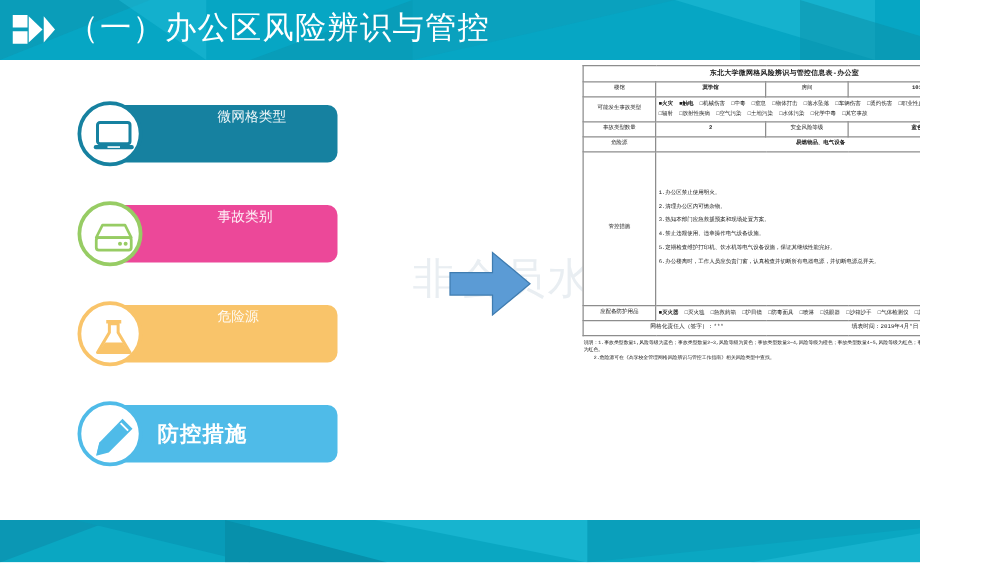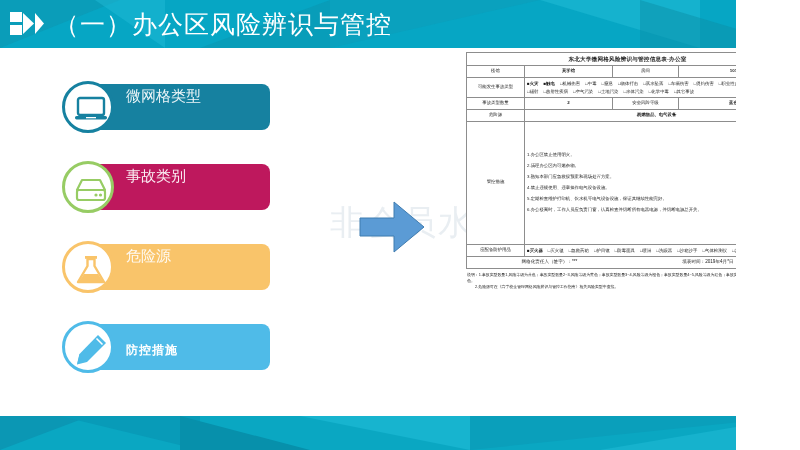--- a/index.html
+++ b/index.html
@@ -14,20 +14,21 @@
     font-family: "Liberation Sans", "DejaVu Sans", sans-serif;
     position: relative;
   }
   #slide {
     position: absolute;
     left: 0; top: 0;
     width: 736px;
     height: 450px;
     background: #ffffff;
     overflow: hidden;
+    font-family: Liberation Mono, monospace;
   }
 
   
   .header-band {
     position: absolute;
     left: 0; top: 0;
     width: 800px;
     height: 48px;
     background: #06a6c4;
     overflow: hidden;
@@ -91,52 +92,53 @@
     height: 46px;
     border-radius: 8px;
   }
   .card-text {
     position: absolute;
     left: 48px;
     top: 4px;
     right: 6px;
   }
   .card-label {
-    font-size: 15px;
+    font-size: 11px;
     color: #ffffff;
     opacity: .92;
     line-height: 15px;
     white-space: nowrap;
+    margin-left: 48px;
   }
   .card-value {
     font-size: 14px;
     font-weight: bold;
     color: #ffffff;
     line-height: 20px;
     white-space: nowrap;
     letter-spacing: .3px;
   }
   .card-value.single {
-    font-size: 12px;
+    font-size: 17px;
     line-height: 44px;
     letter-spacing: 1px;
   }
   .icon-circle {
     position: absolute;
     left: 62px;
     width: 52px;
     height: 52px;
     border-radius: 50%;
     background: #ffffff;
     box-sizing: border-box;
   }
   .icon-circle svg { position:absolute; left:9px; top:9px; }
 
   .card1 { top: 84px;  background: #1681a0; }
-  .card2 { top: 164px; background: #be185d; }
+  .card2 { top: 164px; background: #ec4899; }
   .card3 { top: 244px; background: #f9c46a; }
   .card4 { top: 324px; background: #4fbbe8; }
 
   .ic1 { top: 81px;  border: 3px solid #1681a0; }
   .ic2 { top: 161px; border: 3px solid #97cc64; }
   .ic3 { top: 241px; border: 3px solid #f9c46a; }
   .ic4 { top: 321px; border: 3px solid #4fbbe8; }
 
   
   .watermark {

